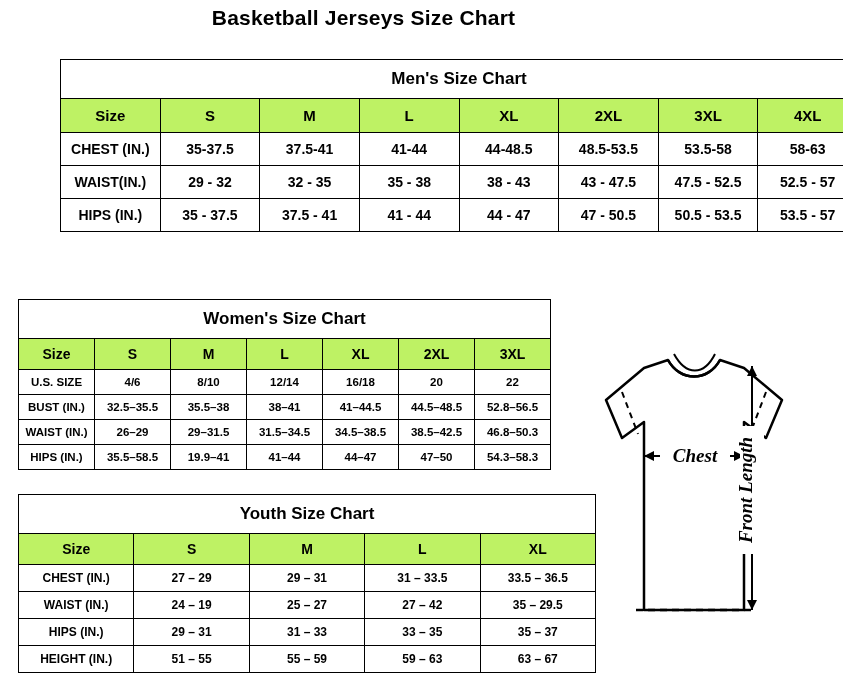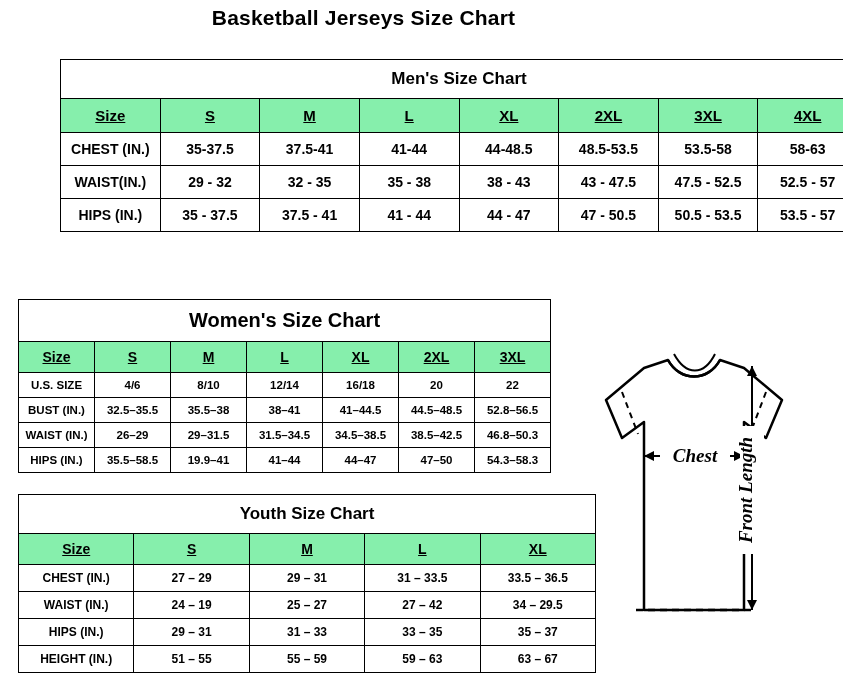--- a/index.html
+++ b/index.html
@@ -38,25 +38,24 @@
     font-weight: bold;
     background: #ffffff;
   }
   td.head-band {
     background: #d9d9d9;
     font-size: 17px;
     font-weight: bold;
     padding: 9px 0;
   }
   tr.col-head td {
-    background: #86efac;
+    background: #bef264;
     font-size: 15px;
     font-weight: bold;
     padding: 8px 0;
-    text-decoration: underline;
   }
   tr.data td {
     font-size: 14px;
     padding: 8px 0;
   }
   td.rowlabel {
     font-size: 14px;
     font-weight: bold;
   }
 
@@ -70,21 +69,21 @@
   }
   #mens-chart td.rowlabel { width: 110px; }
 
   
   #womens-chart {
     position: absolute;
     left: 18px;
     top: 299px;
     width: 533px;
   }
-  #womens-chart td.head-band { font-size: 20px; padding: 9px 0; }
+  #womens-chart td.head-band { font-size: 17px; padding: 9px 0; }
   #womens-chart tr.col-head td { font-size: 14px; padding: 7px 0; }
   #womens-chart tr.data td { font-size: 11.5px; padding: 6px 0; }
   #womens-chart td.rowlabel { width: 88px; font-size: 11.5px; }
 
   
   #youth-chart {
     position: absolute;
     left: 18px;
     top: 494px;
     width: 578px;
@@ -235,21 +234,21 @@
       <td>27 – 29</td>
       <td>29 – 31</td>
       <td>31 – 33.5</td>
       <td>33.5 – 36.5</td>
     </tr>
     <tr class="data">
       <td class="rowlabel">WAIST  (IN.)</td>
       <td>24 – 19</td>
       <td>25 – 27</td>
       <td>27 – 42</td>
-      <td>34 – 29.5</td>
+      <td>35 – 29.5</td>
     </tr>
     <tr class="data">
       <td class="rowlabel">HIPS  (IN.)</td>
       <td>29 – 31</td>
       <td>31 – 33</td>
       <td>33 – 35</td>
       <td>35 – 37</td>
     </tr>
     <tr class="data">
       <td class="rowlabel">HEIGHT  (IN.)</td>

